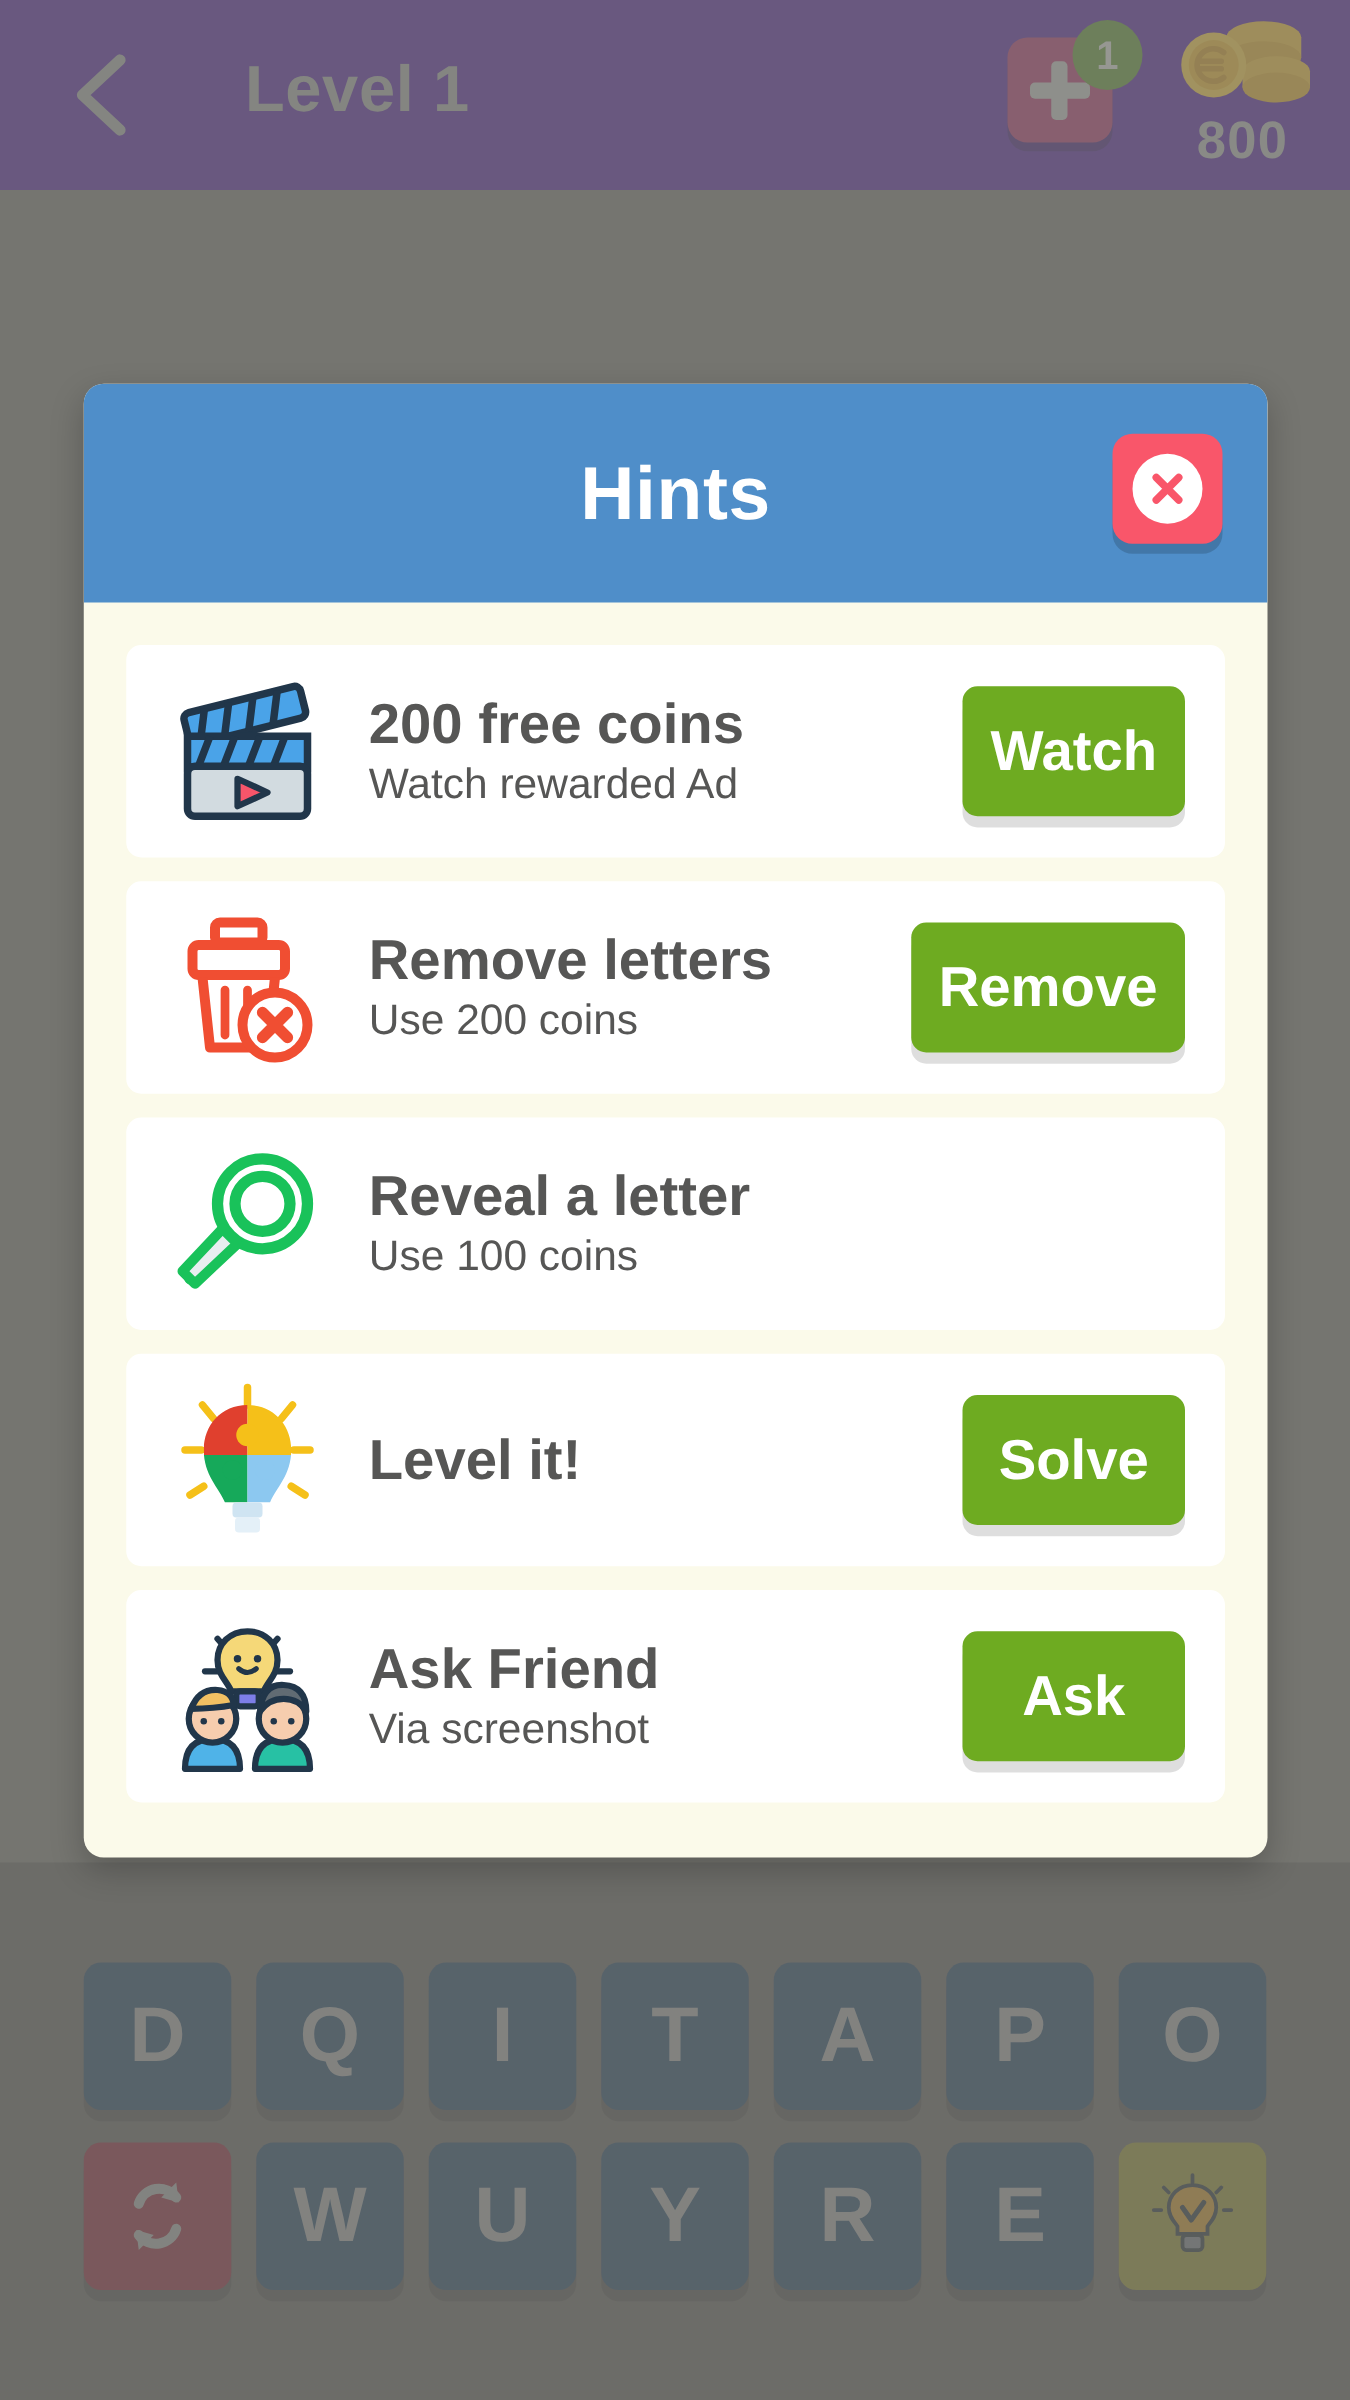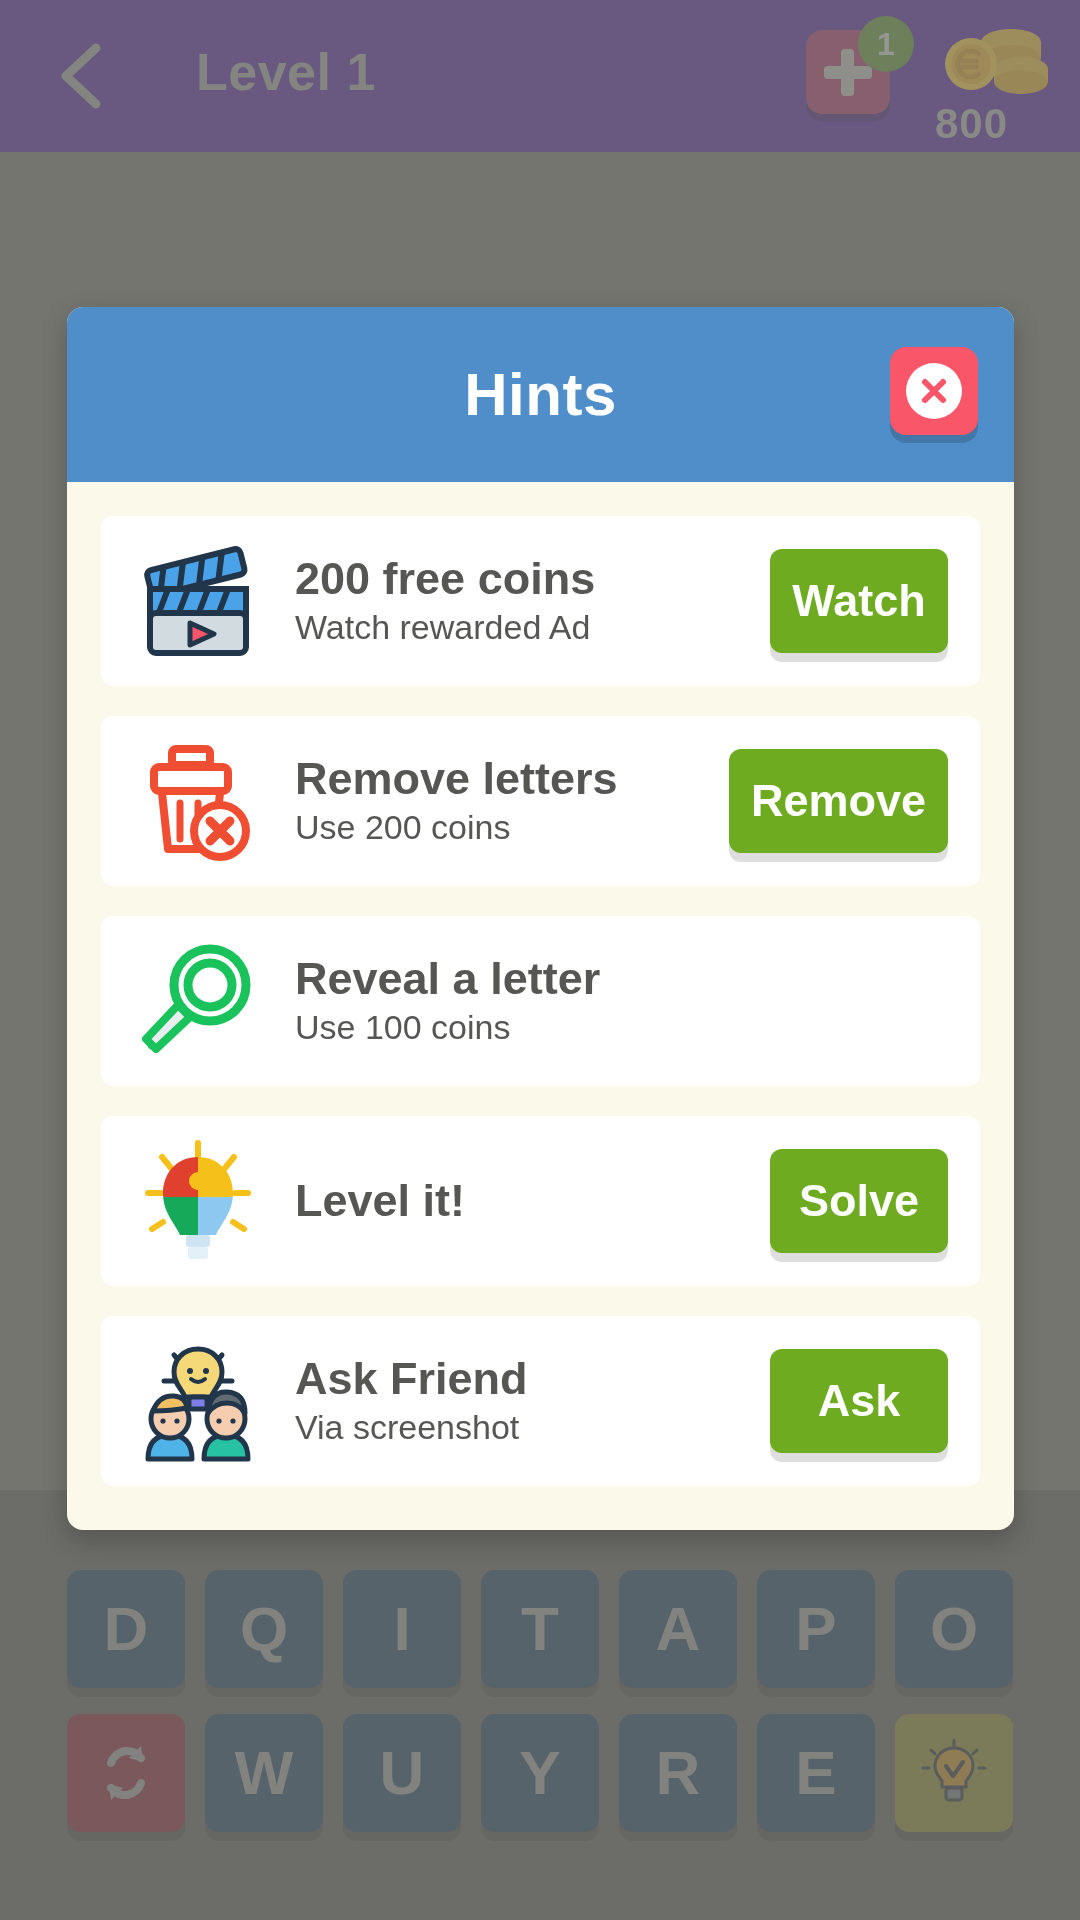--- a/index.html
+++ b/index.html
@@ -58,22 +58,22 @@
     position:absolute; left:858px; top:16px;
     width:56px; height:56px; border-radius:50%;
     background:#588c2c;
     color:#cfd3cd;
     font-size:32px; font-weight:bold;
     display:flex; align-items:center; justify-content:center;
     z-index:2;
   }
 
   .coins-wrap {
-    position:absolute; left:935px; top:20px;
-    width:118px; text-align:left;
+    position:absolute; left:935px; top:8px;
+    width:118px; text-align:center;
   }
   .coins-icon { width:110px; height:76px; margin:0 auto; display:block; }
   .coins-count {
     margin-top:4px;
     font-size:42px; font-weight:bold;
     color:#a9aca9;
     letter-spacing:1px;
   }
 
   
@@ -151,21 +151,21 @@
   }
   .close-circle {
     width:56px; height:56px; border-radius:50%;
     background:#ffffff;
     display:flex; align-items:center; justify-content:center;
   }
   .close-circle svg { width:34px; height:34px; }
 
   .dialog-body {
     padding:34px 34px 44px 34px;
-    display:flex; flex-direction:column; gap:30px;
+    display:flex; flex-direction:column; gap:19px;
   }
 
   .hint-row {
     background:#ffffff;
     border-radius:12px;
     height:170px;
     display:flex; align-items:center;
     padding:0 28px 0 22px;
   }
   .hint-icon {

